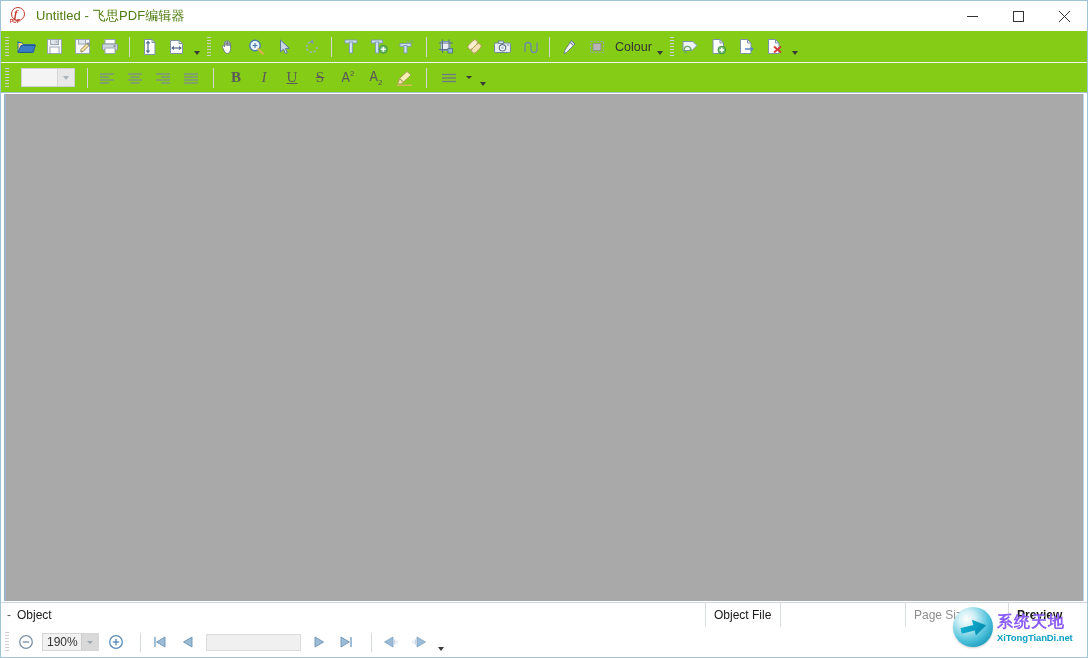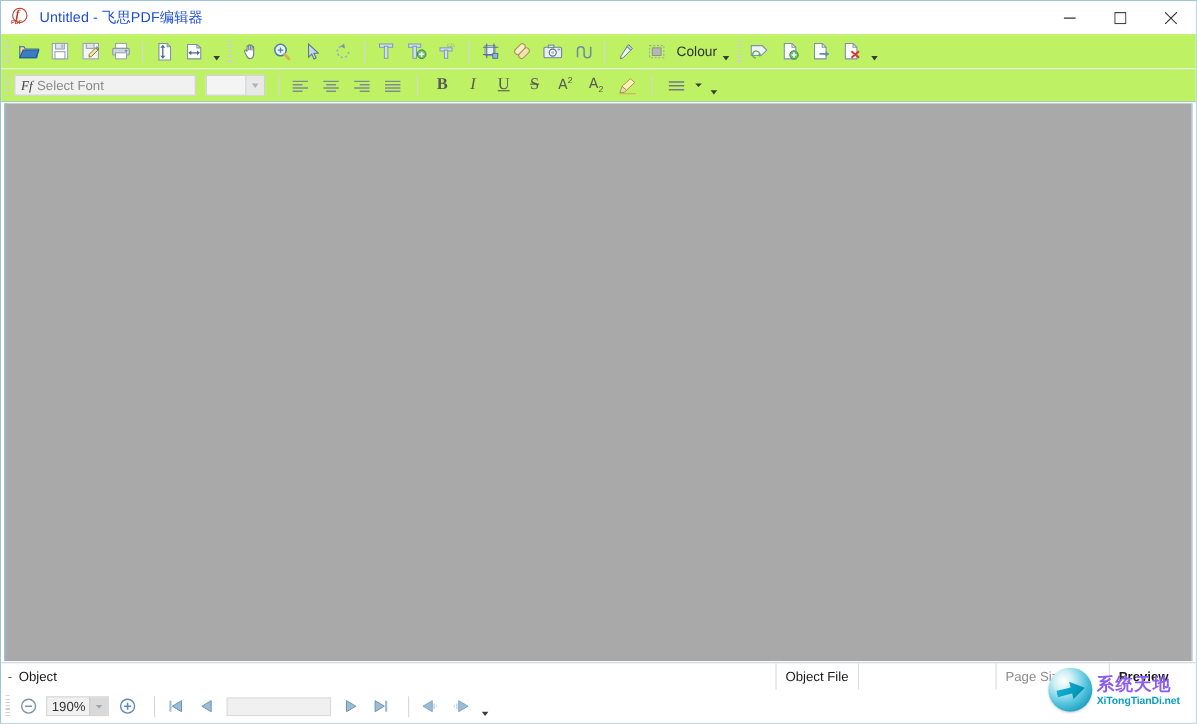--- a/index.html
+++ b/index.html
@@ -35,21 +35,21 @@
   }
   .app-icon .f{
     position:absolute;left:4px;top:0px;font-size:11px;line-height:13px;
     color:#c0392b;font-family:"Liberation Serif",serif;font-style:italic;font-weight:bold;
   }
   .app-icon .pdf{
     position:absolute;left:0px;top:11px;font-size:5px;line-height:6px;
     color:#c0392b;letter-spacing:0px;font-weight:bold;
   }
   .title-text{
-    font-size:13px;color:#1d4ed8;letter-spacing:0.1px;
+    font-size:13px;color:#4d7c0f;letter-spacing:0.1px;
   }
   .win-controls{
     position:absolute;right:0;top:0;height:30px;display:flex;
   }
   .win-btn{
     width:46px;height:30px;display:flex;align-items:center;justify-content:center;
     cursor:default;
   }
   .win-btn svg{display:block;}
 
@@ -65,21 +65,21 @@
     width:4px;height:16px;margin-left:4px;margin-right:4px;flex:0 0 auto;
     background-image:repeating-linear-gradient(to bottom,#c8c8c8 0px,#c8c8c8 1px,transparent 1px,transparent 3px);
   }
   .menu-item{
     padding:2px 9px;font-size:12.5px;color:#111;cursor:default;white-space:nowrap;
   }
 
   
   .toolbar{
     display:flex;align-items:center;
-    background:#bef264;
+    background:#84cc16;
     min-height:31px;height:31px;
     position:relative;
   }
   .toolbar.row1{border-bottom:1px solid #eef1f3;}
   .toolbar.row2{border-bottom:1px solid #9fc3d8;height:29px;min-height:29px;}
   .tb-grip{
     width:4px;height:20px;margin:0 3px 0 4px;flex:0 0 auto;
     background-image:repeating-linear-gradient(to bottom,#cfcfcf 0px,#cfcfcf 1px,transparent 1px,transparent 3px);
   }
   .tb-sep{
@@ -457,24 +457,20 @@
       </svg>
     </div>
     <div class="drop-arrow">
         <span class="caret"></span>
       </div>
   </div>
 
   <div class="toolbar row2">
     <div class="tb-grip"></div>
 
-    <div class="font-box">
-      <span class="font-icon">F<i>f</i></span>
-      <span class="font-placeholder">Select Font</span>
-    </div>
 
     <div class="size-box">
       <span></span>
       <span class="size-drop">
         <span style="width:0;height:0;border-left:3.5px solid transparent;border-right:3.5px solid transparent;border-top:4px solid #a9b4bd;"></span>
       </span>
     </div>
 
     <div class="tb-sep" style="margin-left:12px;"></div>
 

